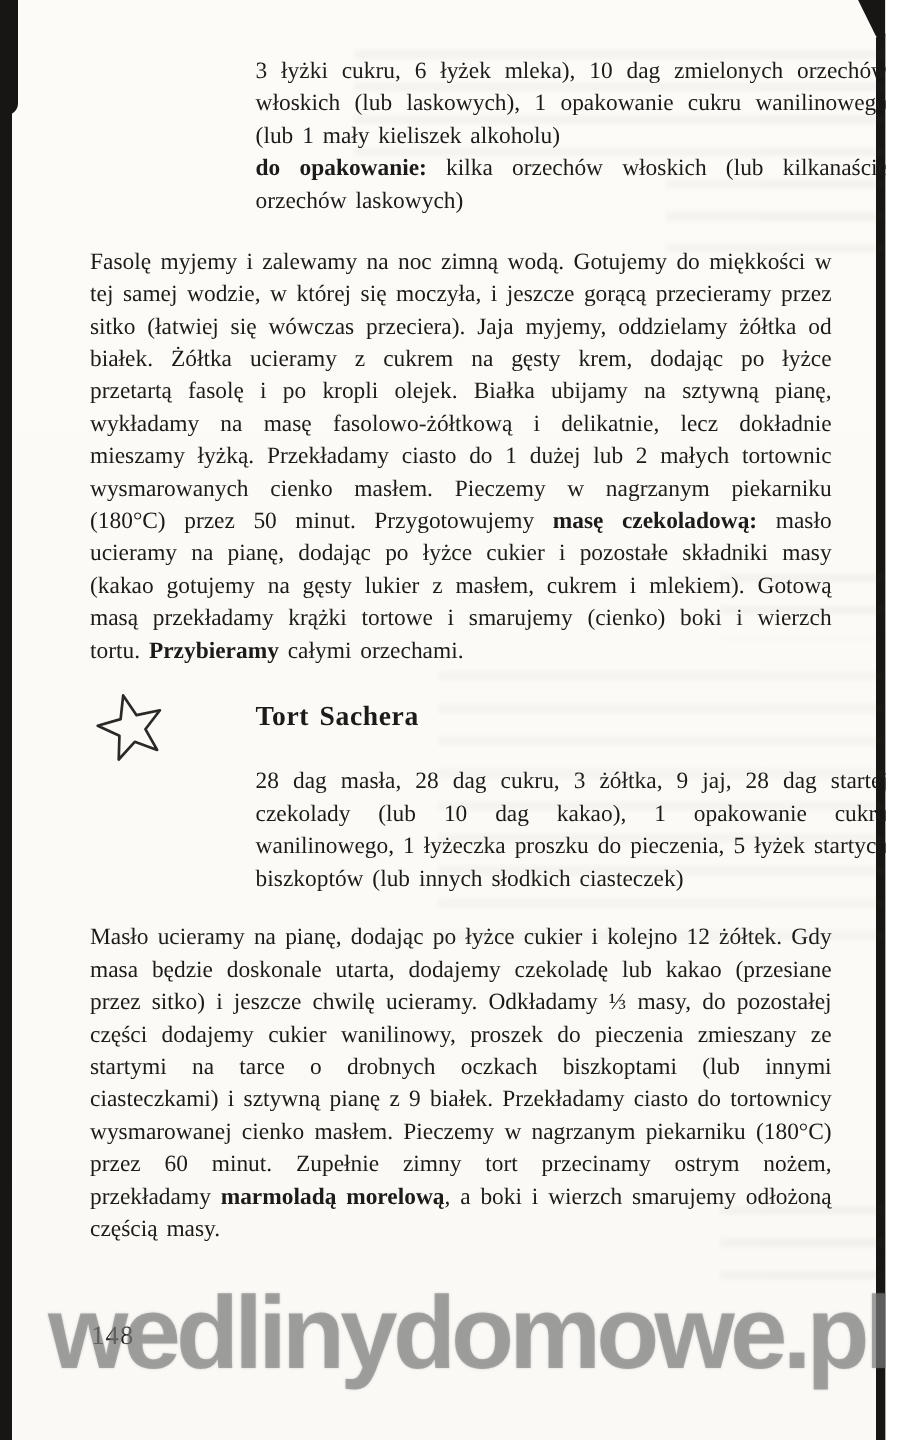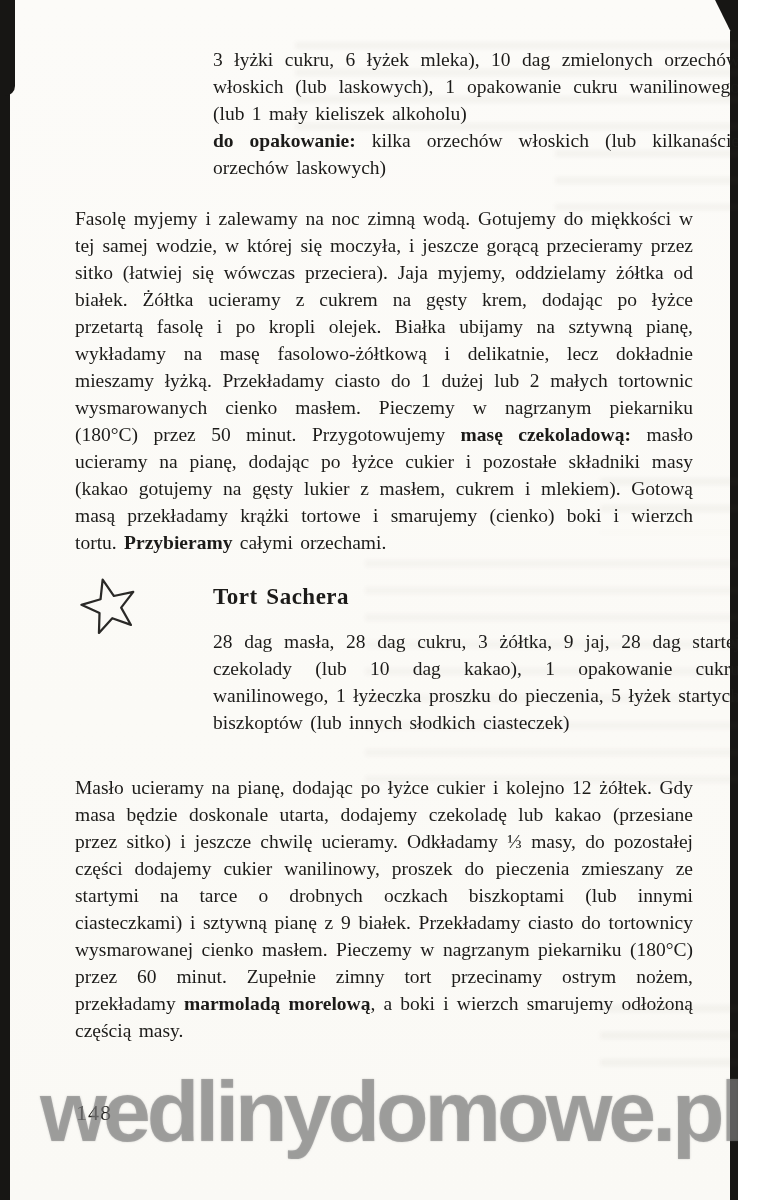--- a/index.html
+++ b/index.html
@@ -71,22 +71,22 @@
     width: 60px; height: 62px;
   }
   .star-wrap svg { width: 100%; height: 100%; }
   .recipe-title {
     margin: 0 0 6px 138px;
     font-size: 23px;
     font-weight: bold;
     letter-spacing: 0.5px;
     line-height: 34px;
   }
-  .ingredients.second { margin-top: 10px; }
-  .method.second { margin-top: 38px; }
+  .ingredients.second { margin-top: 20px; }
+  .method.second { margin-top: 22px; }
 
   .page-number {
     position: absolute;
     left: 76px; top: 1100px;
     font-size: 22px;
     letter-spacing: 1px;
     color: #22211f;
   }
   .watermark {
     position: absolute;

